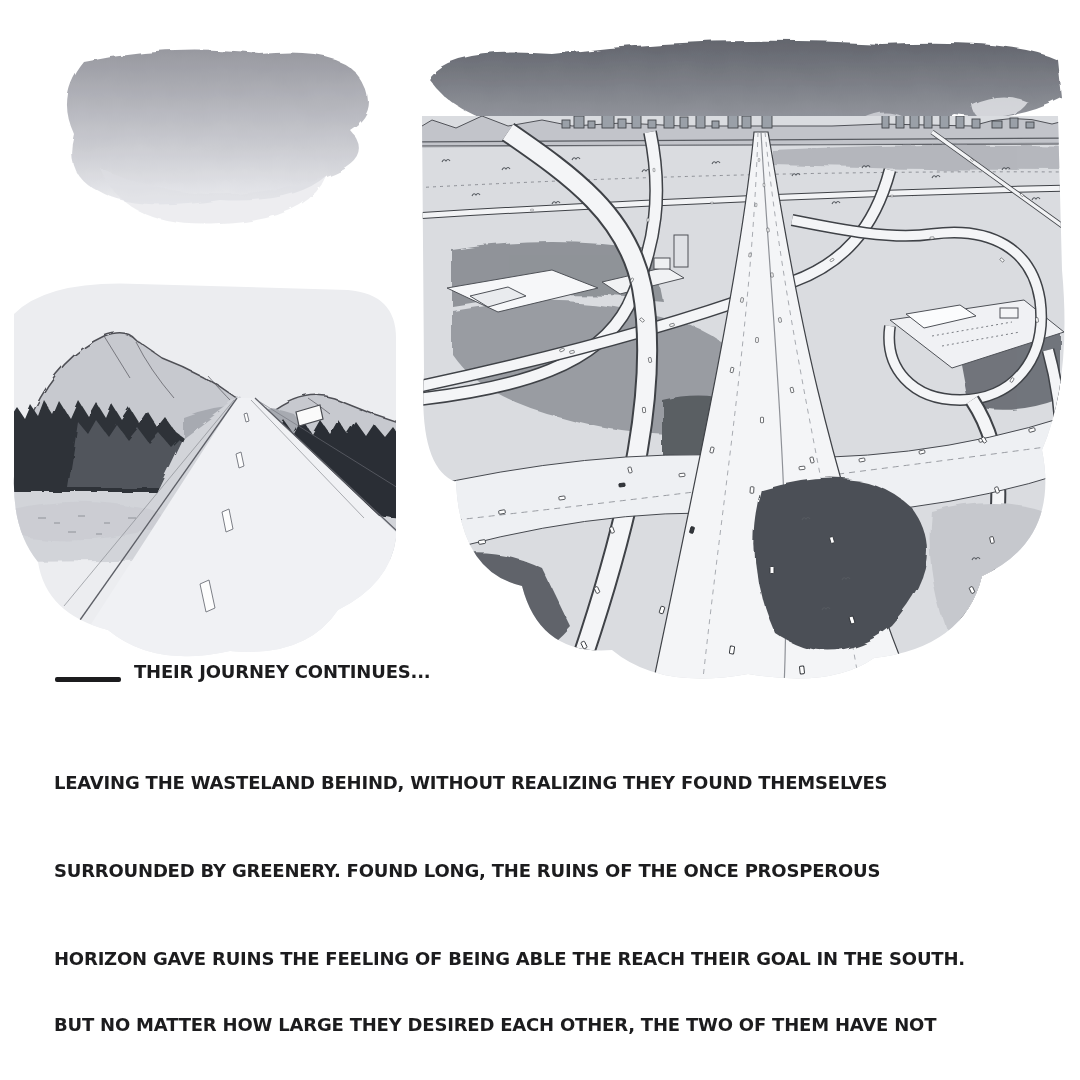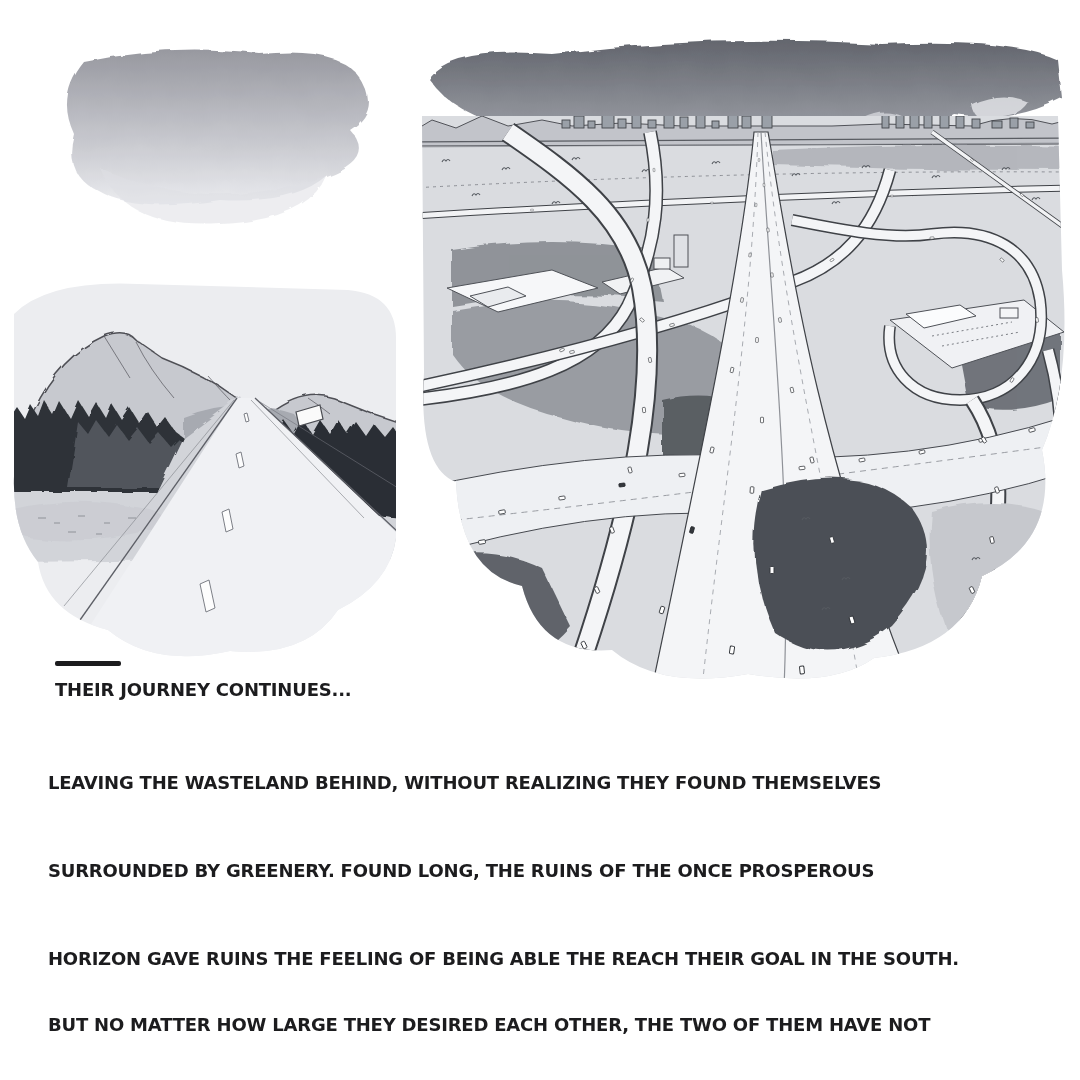--- a/index.html
+++ b/index.html
@@ -1,25 +1,25 @@
 <!DOCTYPE html>
 <html><head>
 <meta charset="utf-8">
 <style>
   html,body{margin:0;padding:0;background:#ffffff;}
   .page{position:relative;width:1080px;height:1080px;background:#ffffff;overflow:hidden;
         font-family:"DejaVu Sans",sans-serif;color:#1c1c1e;}
   .art{position:absolute;}
-  .caption-header{position:absolute;left:55px;top:661px;display:flex;align-items:flex-start;gap:13px;
-        font-weight:700;font-size:18px;letter-spacing:-0.2px;white-space:pre;flex-direction:column;}
+  .caption-header{position:absolute;left:55px;top:661px;display:flex;align-items:flex-end;gap:13px;
+        font-weight:700;font-size:18px;letter-spacing:-0.2px;white-space:pre;}
   .leader{width:66px;height:5px;background:#1c1c1e;border-radius:2px;}
   .para{position:absolute;left:48px;width:990px;font-weight:700;font-size:18px;
         letter-spacing:-0.2px;line-height:29.2px;white-space:pre;}
   .p1{top:710px;} .p2{top:952px;} .p3{top:1026px;}
-  .tline{min-height:29.2px;}
+  .tline{min-height:29.2px;margin-left:6px;}
 </style>
 </head>
 <body>
 
 <div class="page">
 
   <svg class="art" style="left:8px;top:18px;" width="392" height="645" viewBox="0 0 392 645" role="img" aria-label="watercolor: empty two-lane road running toward forested hills and a large grey mountain">
     <defs>
       <linearGradient id="lgSky" x1="0" y1="0" x2="0" y2="1">
         <stop offset="0" stop-color="#8f9098"></stop>

